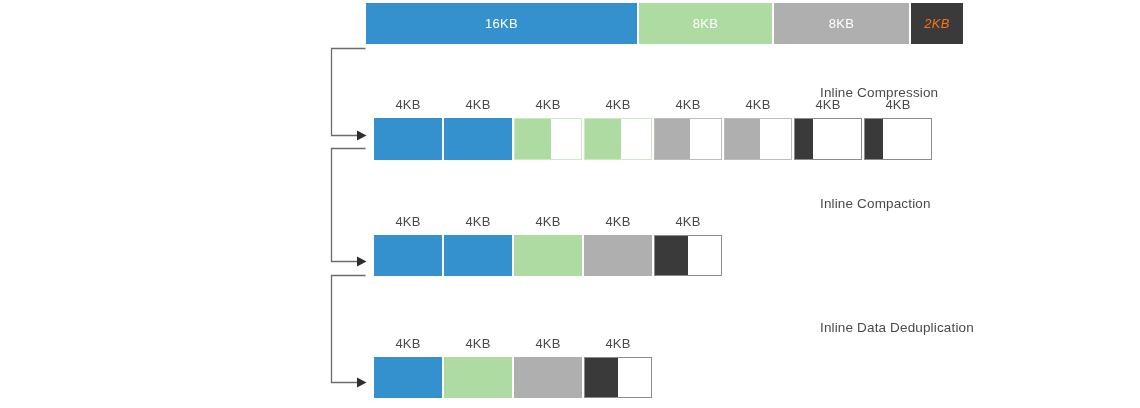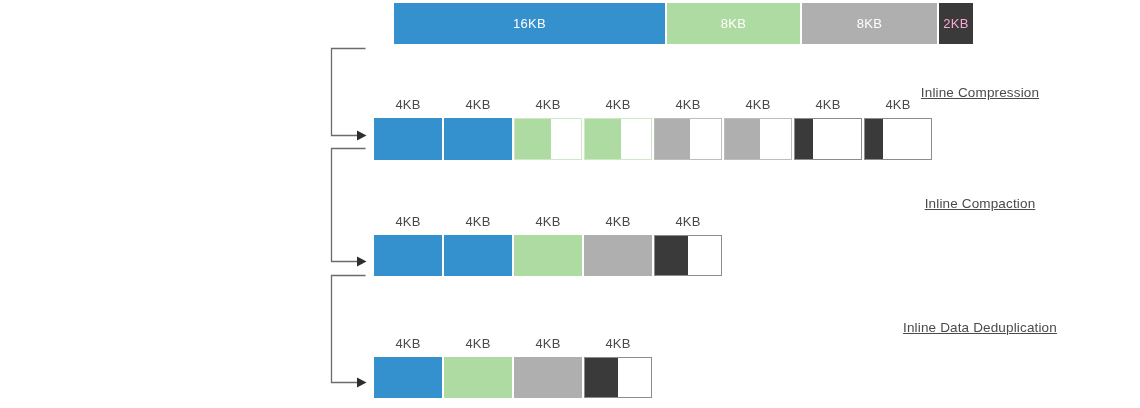--- a/index.html
+++ b/index.html
@@ -14,42 +14,40 @@
     height: 408px;
     background: #ffffff;
     font-family: "Liberation Sans", "DejaVu Sans", sans-serif;
     overflow: hidden;
   }
 
   
   .stage-label {
     position: absolute;
     right: 0;
-    text-align: center;
+    text-align: left;
     font-size: 13.5px;
     color: #4a4a4a;
     letter-spacing: 0.15px;
     white-space: nowrap;
     line-height: 1;
-    text-decoration: underline;
   }
 
   
   .bracket {
     position: absolute;
     left: 0;
     top: 0;
   }
 
   
   .topbar {
     position: absolute;
     display: flex;
     align-items: stretch;
-    margin-left: 28px;
   }
   .topbar .seg {
     display: flex;
     align-items: center;
     justify-content: center;
     font-size: 13px;
     color: #ffffff;
     letter-spacing: 0.3px;
     box-sizing: border-box;
     margin-right: 2px;
@@ -126,21 +124,21 @@
   <div class="topbar" id="row-source-data" style="left:366px; top:3px; height:41px;">
       <div class="seg" style="width: 271px; background: rgb(53, 145, 206); color: rgb(255, 255, 255);">
         <span>16KB</span>
       </div>
       <div class="seg" style="width: 133px; background: rgb(174, 219, 161); color: rgb(255, 255, 255);">
         <span>8KB</span>
       </div>
       <div class="seg" style="width: 135px; background: rgb(175, 175, 175); color: rgb(255, 255, 255);">
         <span>8KB</span>
       </div>
-      <div class="seg" style="width: 34px; background: rgb(58, 58, 58); color: #f9a8d4;">
+      <div class="seg" style="width: 52px; background: rgb(58, 58, 58); color: #f97316; font-style: italic;">
         <span>2KB</span>
       </div>
     </div>
 
   <div class="block-row" id="row-after-compression" style="left:366px; top:118px; height:42px;">
       <div class="block-cell" style="width: 68px; margin-right: 2px;">
         <div class="block-cap">4KB</div>
         <div class="block-box" style="background: rgb(53, 145, 206); border: 1px solid rgb(53, 145, 206);"></div>
       </div>
       <div class="block-cell" style="width: 68px; margin-right: 2px;">

